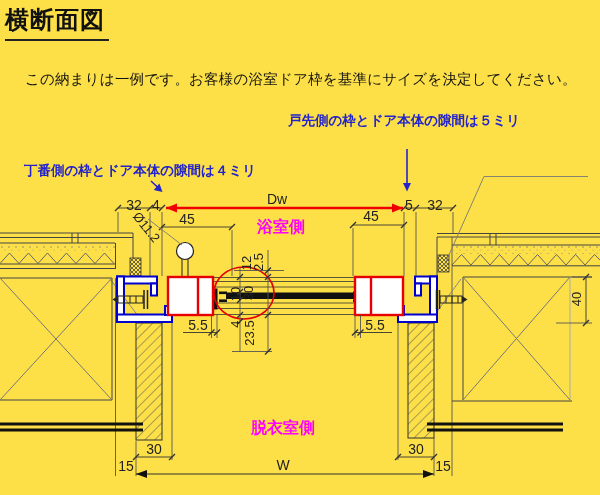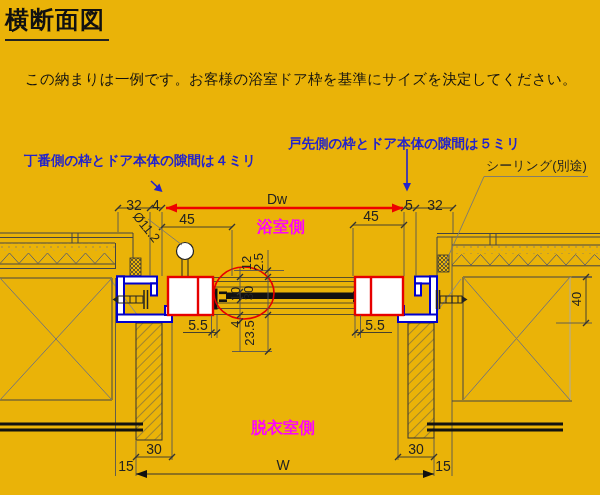--- a/index.html
+++ b/index.html
@@ -1,38 +1,37 @@
 <!DOCTYPE html>
 <html><head>
 <meta charset="utf-8">
 <style>
   html,body{margin:0;padding:0;background:#fff;}
-  #page{position:relative;width:600px;height:495px;background:#eab308;overflow:hidden;
+  #page{position:relative;width:600px;height:495px;background:#fde047;overflow:hidden;
         font-family:"Liberation Sans","DejaVu Sans",sans-serif;color:#111;}
   #title{position:absolute;left:5px;top:4px;font-size:24px;font-weight:bold;
          letter-spacing:1px;display:inline-block;border-bottom:2px solid #222;padding:0 4px 3px 0;}
   #note{position:absolute;left:25px;top:70px;font-size:14.5px;letter-spacing:0.2px;}
   .ann{position:absolute;font-size:13.5px;font-weight:bold;}
-  #ann-latch{left:288px;top:135px;}
-  #ann-hinge{left:24px;top:152px;}
+  #ann-latch{left:288px;top:112px;}
+  #ann-hinge{left:24px;top:162px;}
   #sealing-label{position:absolute;left:486px;top:157px;font-size:13px;font-weight:normal;color:#222;}
   svg text{font-family:"Liberation Sans","DejaVu Sans",sans-serif;}
   .dim{font-size:14px;fill:#222;}
   .dimr{font-size:13px;fill:#222;}
   .side{font-size:16px;font-weight:bold;}
 </style>
 </head>
 <body>
 
 <div id="page">
   <div id="title">横断面図</div>
   <div id="note">この納まりは一例です。お客様の浴室ドア枠を基準にサイズを決定してください。</div>
   <div id="ann-latch" class="ann" style="color:#2323cc">戸先側の枠とドア本体の隙間は５ミリ</div>
   <div id="ann-hinge" class="ann" style="color:#2323cc">丁番側の枠とドア本体の隙間は４ミリ</div>
-  <div id="sealing-label">シーリング(別途)</div>
 
   <svg width="600" height="495" viewBox="0 0 600 495">
     <defs>
       <pattern id="hatch" width="7" height="7" patternUnits="userSpaceOnUse" patternTransform="rotate(45)">
         <line x1="0" y1="0" x2="0" y2="7" stroke="#555" stroke-width="1"></line>
       </pattern>
       <pattern id="xhatch" width="4" height="4" patternUnits="userSpaceOnUse">
         <path d="M0,0 L4,4 M4,0 L0,4" stroke="#333" stroke-width="0.7"></path>
       </pattern>
       <pattern id="dots" width="7" height="7" patternUnits="userSpaceOnUse">

